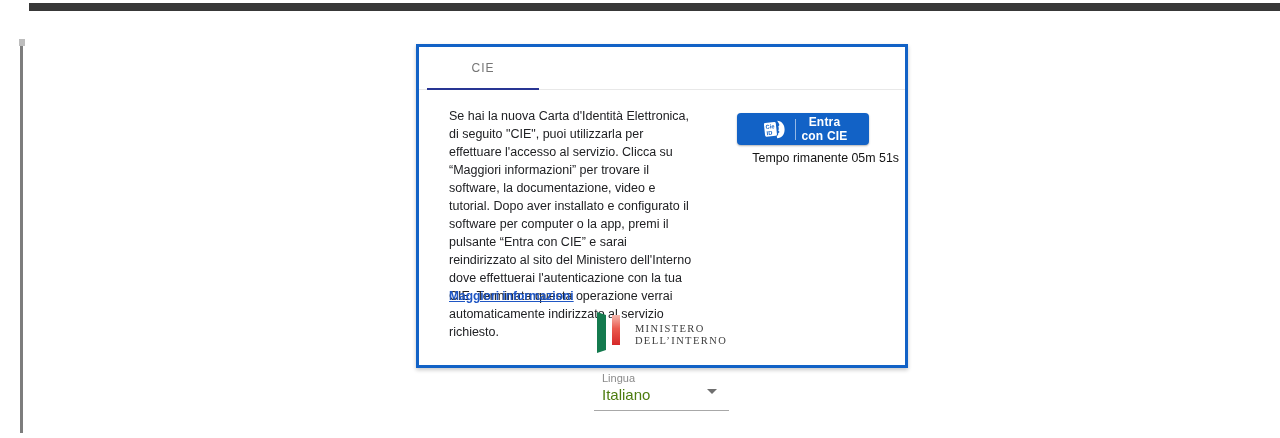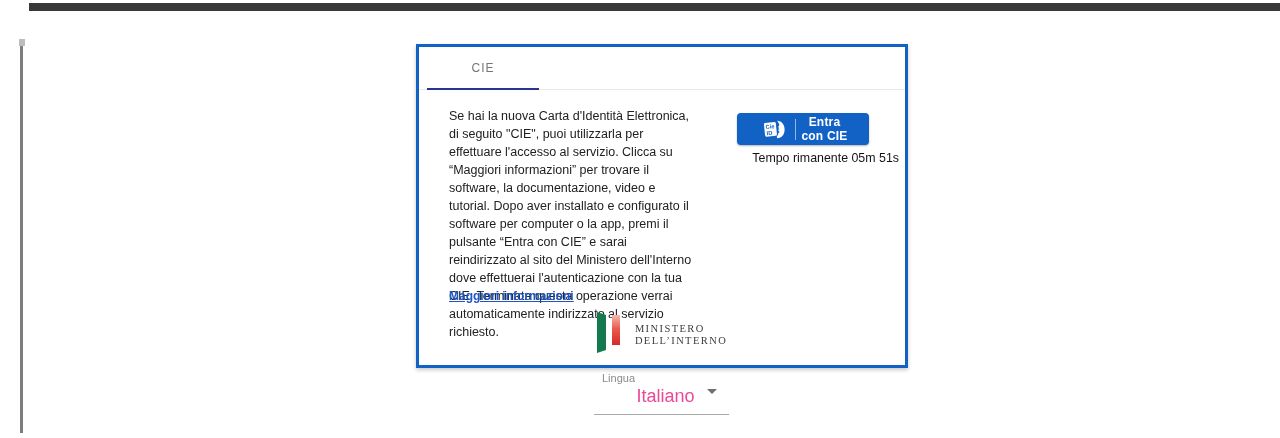--- a/index.html
+++ b/index.html
@@ -35,21 +35,21 @@
 
   .ministry{position:absolute;left:0;right:0;top:265px;display:flex;align-items:center;
             justify-content:center;gap:10px;}
   .ministry-text{font-family:"Liberation Serif",serif;font-size:10.5px;letter-spacing:1.4px;
                  color:#3c3c3c;line-height:12.5px;}
 
   
   .lang{position:absolute;left:575px;top:372px;width:135px;border-bottom:1px solid #a8a8a8;
         padding-bottom:7px;cursor:pointer;}
   .lang-label{font-size:11px;color:#8a8a8a;margin-left:8px;}
-  .lang-value{font-size:18px;color:#ec4899;margin-left:8px;margin-top:2px;text-align:center;}
+  .lang-value{font-size:15px;color:#4d7c0f;margin-left:8px;margin-top:2px;}
   .lang-arrow{position:absolute;right:12px;top:17px;width:0;height:0;
               border-left:5px solid transparent;border-right:5px solid transparent;
               border-top:5px solid #6f6f6f;}
 </style>
 </head>
 <body>
 
 <div class="stage">
 
   <div class="top-edge"></div>

